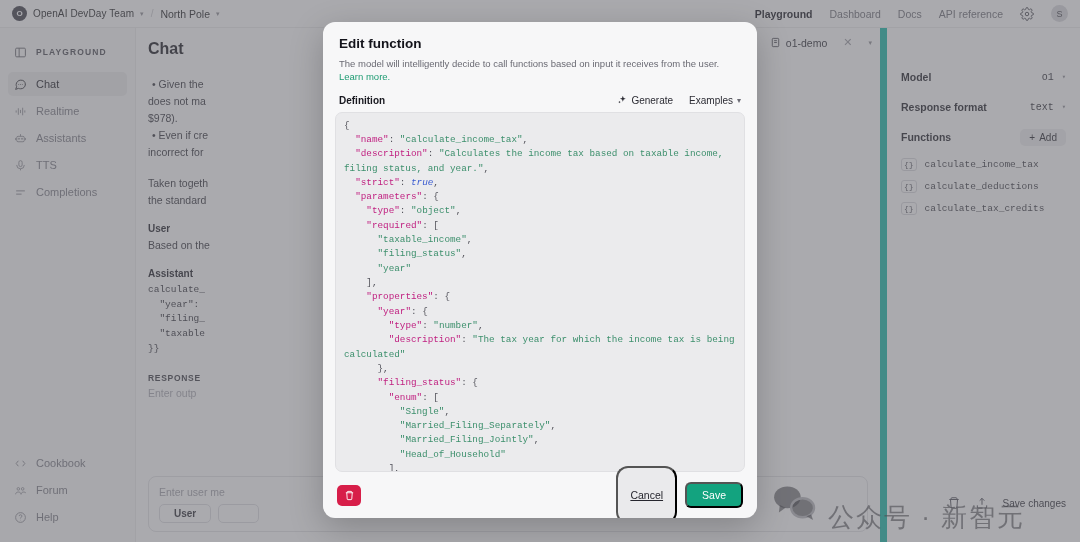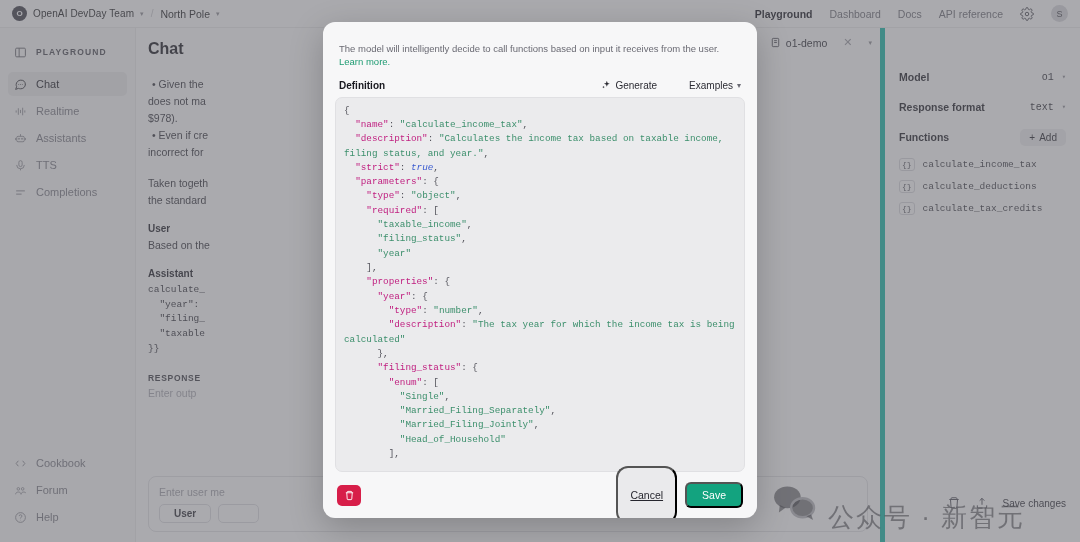--- a/index.html
+++ b/index.html
@@ -94,21 +94,21 @@
   .composer-ph { font-size: 10.5px; color: #a2a2aa; padding: 9px 0 0 10px; }
   .role-pills { display: flex; gap: 7px; padding: 6px 0 0 10px; }
   .pill {
     border: 1px solid #dedee2; border-radius: 5px; font-size: 10px; font-weight: 700;
     color: #2c2c34; padding: 3px 14px; background: #fff;
   }
 
   
   .cfgpanel {
     position: absolute; top: 28px; right: 0; width: 200px; bottom: 0;
-    border-left: 5px solid #14b8a6; background: #fff; padding: 34px 14px 0;
+    border-left: 7px solid #14b8a6; background: #fff; padding: 34px 14px 0;
   }
   .cfg-row {
     display: flex; align-items: center; justify-content: space-between;
     height: 30px;
   }
   .cfg-label { font-size: 10.5px; font-weight: 700; color: #1c1c24; }
   .cfg-value { font-size: 10.5px; color: #2d2d35; display: flex; align-items: center; gap: 8px; }
   .cfg-value.mono { font-family: "Liberation Mono", monospace; font-size: 10px; }
   .add-btn {
     background: #efeff1; border-radius: 5px; font-size: 10px; color: #24242c;
@@ -135,21 +135,21 @@
   }
   .modal-head { padding: 14px 16px 0; }
   .modal-title { font-size: 13.5px; font-weight: 700; color: #13131a; }
   .modal-sub { font-size: 9.5px; color: #6a6a73; margin-top: 6px; line-height: 1.4; }
   .modal-sub a { color: #1f9c73; text-decoration: none; }
   .def-row {
     display: flex; align-items: center; justify-content: space-between;
     padding: 11px 16px 6px;
   }
   .def-lbl { font-size: 10px; font-weight: 700; color: #18181f; }
-  .def-actions { display: flex; align-items: center; gap: 32px; }
+  .def-actions { display: flex; align-items: center; gap: 16px; }
   .def-act { display: flex; align-items: center; gap: 4px; font-size: 10px; color: #2c2c34; }
 
   .editor {
     margin: 0 12px; flex: 1;
     background: #ebebed; border: 1px solid #e0e0e3; border-radius: 7px;
     overflow: hidden; padding: 6px 8px 6px 8px;
   }
   .code {
     font-family: "Liberation Mono", monospace; font-size: 9.3px; line-height: 1.54;
     white-space: pre-wrap; word-break: break-word; color: #37373f;
@@ -407,20 +407,21 @@
         <span class="fn-ico">{}</span>
         <span class="fn-name">calculate_tax_credits</span>
       </div>
     </div>
   </div>
 
   <div class="scrim"></div>
 
   <div class="modal">
     <div class="modal-head">
+      <div class="modal-title">Edit function</div>
       <div class="modal-sub">
         <span>The model will intelligently decide to call functions based on input it receives from the user.</span>
         <a href="#">Learn more.</a>
       </div>
     </div>
 
     <div class="def-row">
       <span class="def-lbl">Definition</span>
       <div class="def-actions">
         <span class="def-act">

